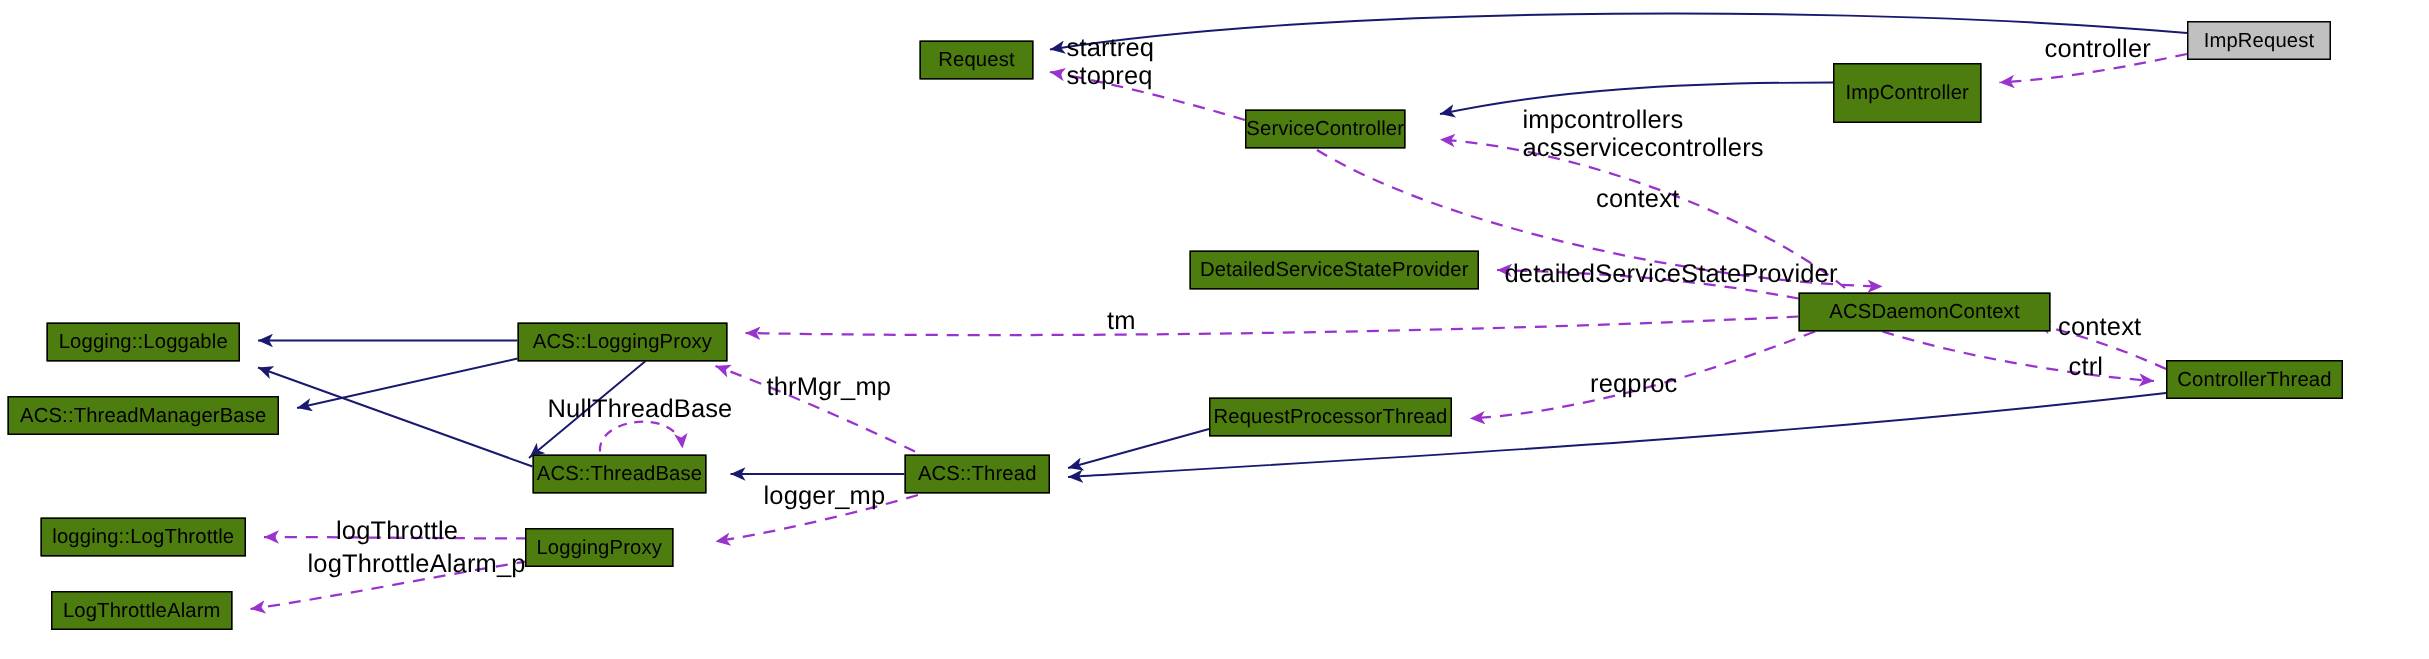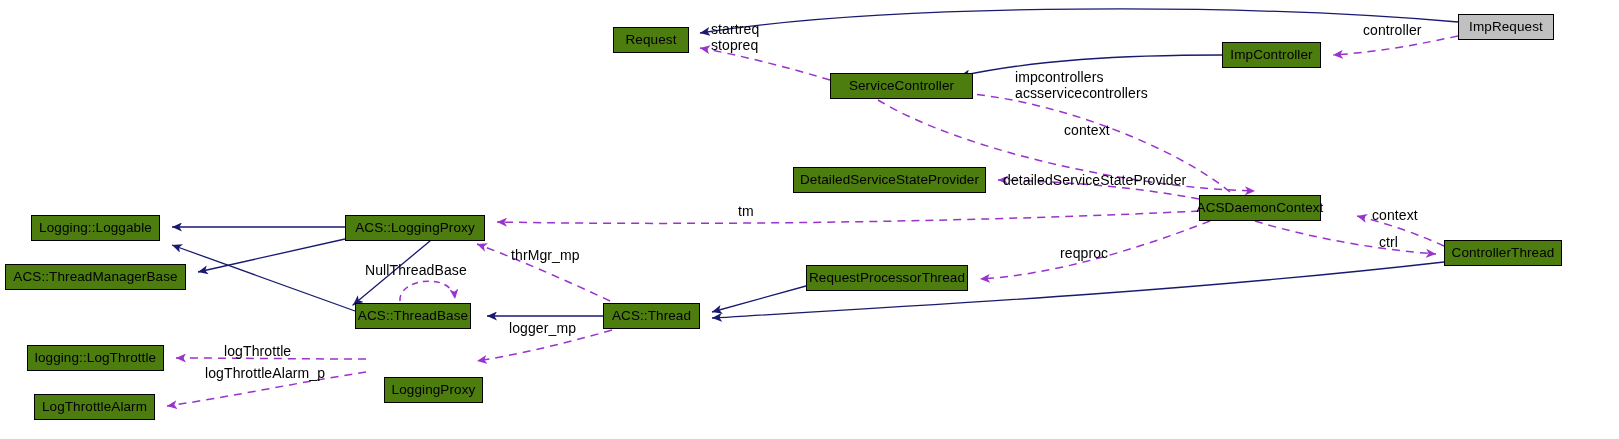--- a/index.html
+++ b/index.html
@@ -38,21 +38,21 @@
     justify-content: center;
     white-space: nowrap;
     letter-spacing: 0.1px;
     z-index: 3;
   }
   .node.highlight {
     background: #c0c0c0;
   }
   .edge-label {
     position: absolute;
-    font-size: 14px;
+    font-size: 17px;
     line-height: 1.12;
     color: #000000;
     white-space: pre;
     background: transparent;
     z-index: 4;
     letter-spacing: 0.1px;
   }
 </style>
 </head>
 <body>
@@ -123,33 +123,33 @@
   </svg>
 
   <div class="node" style="left:613px;top:27px;width:76px;height:26px;">
     <span>Request</span>
   </div>
 
   <div class="node highlight" style="left:1458px;top:14px;width:96px;height:26px;">
     <span>ImpRequest</span>
   </div>
 
-  <div class="node" style="left:1222px;top:42px;width:99px;height:26px;">
+  <div class="node" style="left:1222px;top:42px;width:99px;height:40px;">
     <span>ImpController</span>
   </div>
 
-  <div class="node" style="left:830px;top:73px;width:143px;height:26px;">
+  <div class="node" style="left:830px;top:73px;width:107px;height:26px;">
     <span>ServiceController</span>
   </div>
 
   <div class="node" style="left:793px;top:167px;width:193px;height:26px;">
     <span>DetailedServiceStateProvider</span>
   </div>
 
-  <div class="node" style="left:1199px;top:195px;width:122px;height:26px;">
+  <div class="node" style="left:1199px;top:195px;width:168px;height:26px;">
     <span>ACSDaemonContext</span>
   </div>
 
   <div class="node" style="left:1444px;top:240px;width:118px;height:26px;justify-content:center;">
     <span>ControllerThread</span>
   </div>
 
   <div class="node" style="left:31px;top:215px;width:129px;height:26px;">
     <span>Logging::Loggable</span>
   </div>
@@ -175,21 +175,21 @@
   </div>
 
   <div class="node" style="left:27px;top:345px;width:137px;height:26px;justify-content:center;">
     <span>logging::LogThrottle</span>
   </div>
 
   <div class="node" style="left:34px;top:394px;width:121px;height:26px;">
     <span>LogThrottleAlarm</span>
   </div>
 
-  <div class="node" style="left:384px;top:352px;width:99px;height:26px;margin-top:25px;">
+  <div class="node" style="left:350px;top:352px;width:99px;height:26px;">
     <span>LoggingProxy</span>
   </div>
 
   <div class="edge-label" style="left:711px;top:22px;">startreq
 stopreq</div>
 
   <div class="edge-label" style="left:1363px;top:23px;">controller</div>
 
   <div class="edge-label" style="left:1015px;top:70px;">impcontrollers
 acsservicecontrollers</div>

